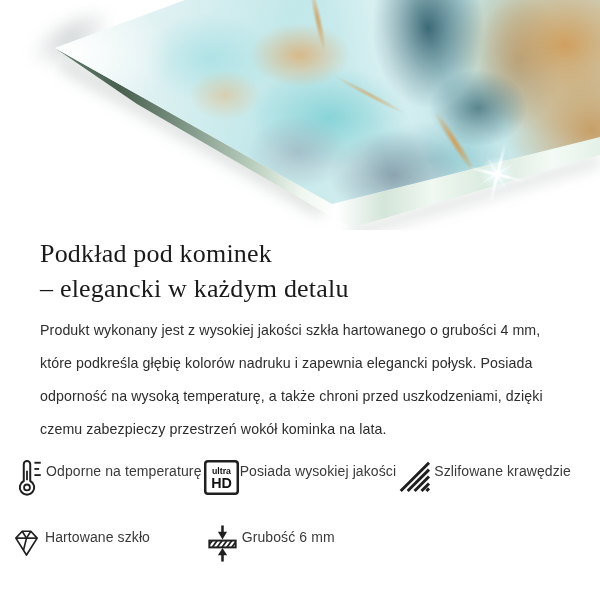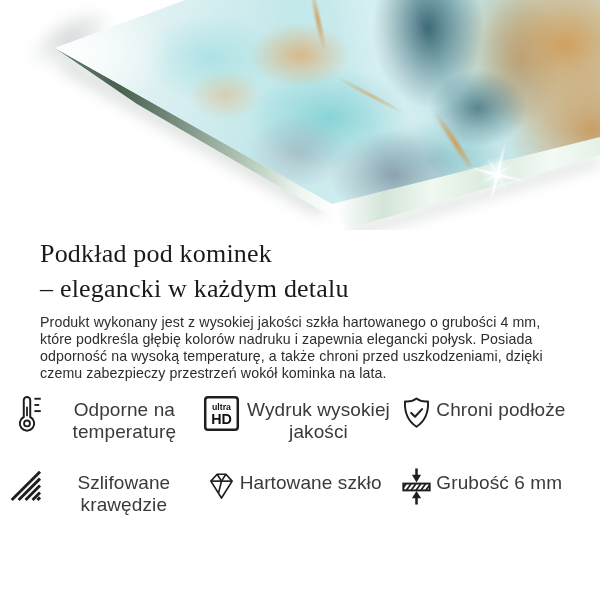--- a/index.html
+++ b/index.html
@@ -81,31 +81,31 @@
 
   
   h1{
     margin:6px 30px 0 40px;
     font-family:"Liberation Serif","DejaVu Serif",serif;
     font-weight:400;font-size:26px;line-height:35px;color:#1a1a1a;letter-spacing:.2px;
   }
   h1 span{display:block;}
   p.desc{
     margin:8px 32px 4px 40px;
-    font-size:14.2px;line-height:17px;color:#2d2d2d;letter-spacing:.1px;
+    font-size:14.2px;line-height:33px;color:#2d2d2d;letter-spacing:.1px;
   }
 
   
   .features{
     margin:8px 8px 0;display:grid;grid-template-columns:1fr 1fr 1fr;row-gap:20px;
     text-align:center;
   }
   .feature{display:flex;flex-direction:row;align-items:flex-start;}
   .icon-box{height:46px;display:flex;align-items:center;justify-content:center;}
-  .feature-label{margin-top:9px;font-size:19px;color:#3a3a3a;letter-spacing:.1px;}
+  .feature-label{margin-top:9px;font-size:14px;color:#3a3a3a;letter-spacing:.1px;}
   svg{display:block;}
   svg text{font-family:"Liberation Sans","DejaVu Sans",sans-serif;}
 </style>
 </head>
 <body>
 
 <div class="page">
 
   <section class="hero">
     <div class="shadow-topleft"></div>
@@ -152,32 +152,23 @@
     </div>
 
     <div class="feature">
       <div class="icon-box">
         <svg width="37" height="37" viewBox="0 0 40 40">
           <rect x="2.4" y="2.4" width="35.2" height="35.2" rx="3" fill="none" stroke="#1f1f1f" stroke-width="2.7"></rect>
           <text x="20" y="16" text-anchor="middle" font-size="9.5" font-weight="bold" fill="#111">ultra</text>
           <text x="20" y="31.5" text-anchor="middle" font-size="15.5" font-weight="bold" fill="#111">HD</text>
         </svg>
       </div>
-      <div class="feature-label">Wydruk wysokiej jakości</div>
-    </div>
-
-    <div class="feature">
-      <div class="icon-box">
-        <svg width="39" height="39" viewBox="0 0 40 40" fill="none" stroke="#1f1f1f">
-          <path d="M20 4.6 C23.2 7 27.6 8.1 31.8 7.6 C32.4 18.6 29.4 27.4 20 33.6 C10.6 27.4 7.6 18.6 8.2 7.6 C12.4 8.1 16.8 7 20 4.6 Z" stroke-width="2" stroke-linejoin="round"></path>
-          <path d="M14.6 19.4 l3.9 3.9 l7.2 -7.8" stroke-width="2.1" stroke-linecap="round" stroke-linejoin="round"></path>
-        </svg>
-      </div>
-      <div class="feature-label">Chroni podłoże</div>
-    </div>
+      <div class="feature-label">Posiada wysokiej jakości</div>
+    </div>
+
 
     <div class="feature">
       <div class="icon-box">
         <svg width="37" height="37" viewBox="0 0 40 40" stroke="#1f1f1f" stroke-width="3.2">
           <line x1="4" y1="34.6" x2="34.6" y2="4"></line>
           <line x1="11.5" y1="34.6" x2="34.6" y2="11.5"></line>
           <line x1="19" y1="34.6" x2="34.6" y2="19"></line>
           <line x1="26.5" y1="34.6" x2="34.6" y2="26.5"></line>
           <line x1="31.8" y1="34.6" x2="34.6" y2="31.8"></line>
         </svg>

